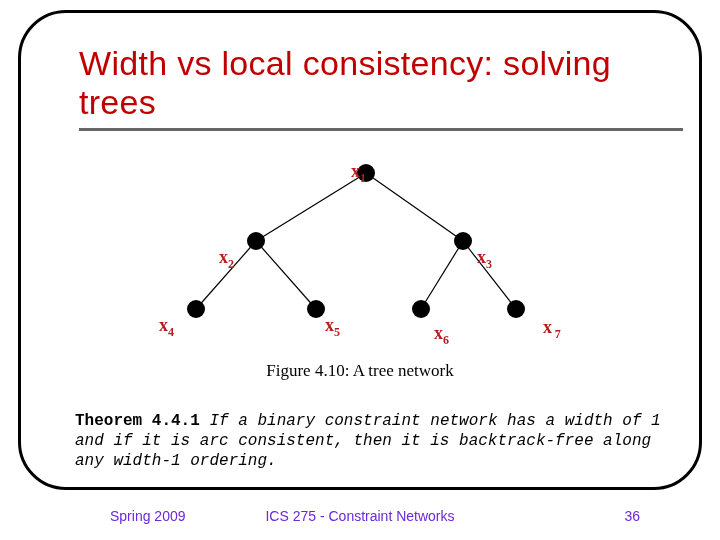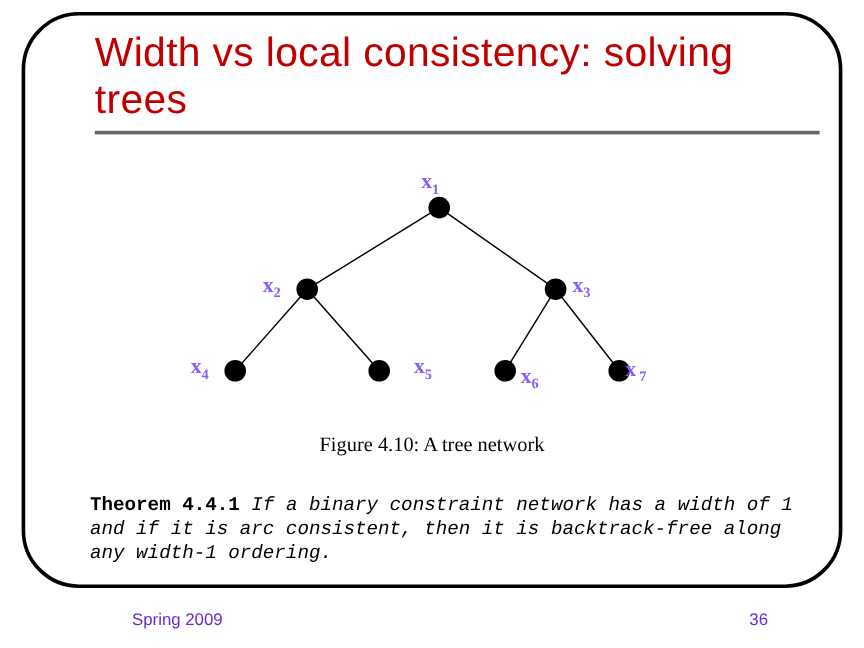--- a/index.html
+++ b/index.html
@@ -18,21 +18,21 @@
     top: 10px;
     width: 684px;
     height: 480px;
     border: 3px solid #000;
     border-radius: 48px;
     background: #fff;
   }
   .title-block {
     position: absolute;
     left: 58px;
-    top: 12px;
+    top: 31px;
     width: 604px;
   }
   .title {
     font-family: Impact, "Arial Black", sans-serif;
     font-size: 34px;
     line-height: 1.15;
     color: #c00000;
     font-weight: normal;
     letter-spacing: 0.3px;
     margin: 0 0 6px 0;
@@ -54,22 +54,23 @@
     width: 18px;
     height: 18px;
     background: #000;
     border-radius: 50%;
   }
   .node-label {
     position: absolute;
     font-family: "Times New Roman", serif;
     font-weight: bold;
     font-size: 18px;
-    color: #8b5cf6;
+    color: #b91c1c;
     white-space: nowrap;
+    margin-top: 20px;
   }
   .node-label sub { font-size: 12px; vertical-align: sub; }
   .edge { stroke: #000; stroke-width: 1.2; }
 
   .fig-caption {
     position: absolute;
     left: 0; right: 0;
     top: 348px;
     text-align: center;
     font-family: "Times New Roman", serif;
@@ -136,41 +137,42 @@
     <div class="node-label" style="left:296px;top:78px">
       <span>x</span><sub>3</sub>
     </div>
 
     <div class="node" style="left:6px;top:151px"></div>
     <div class="node-label" style="left:-22px;top:146px">
       <span>x</span><sub>4</sub>
     </div>
 
     <div class="node" style="left:126px;top:151px"></div>
-    <div class="node-label" style="left:164px;top:146px">
+    <div class="node-label" style="left:144px;top:146px">
       <span>x</span><sub>5</sub>
     </div>
 
     <div class="node" style="left:231px;top:151px"></div>
     <div class="node-label" style="left:253px;top:154px">
       <span>x</span><sub>6</sub>
     </div>
 
     <div class="node" style="left:326px;top:151px"></div>
-    <div class="node-label" style="left:340px;top:148px">
+    <div class="node-label" style="left:362px;top:148px">
       <span>x</span><sub style="font-size:11px"> </sub><sub>7</sub>
     </div>
   </div>
 
   <div class="fig-caption">Figure 4.10: A tree network</div>
 
   <div class="theorem">
     <span class="th-label">Theorem 4.4.1</span>
     <span> </span>
     <span class="th-body">If a binary constraint network has a width of 1 and if it is arc consistent, then it is backtrack-free along any width-1 ordering.</span>
   </div>
 
 </div>
 
 <div class="footer">
   <span class="f-left">Spring 2009</span>
+  <span class="f-center">ICS 275 - Constraint Networks</span>
   <span class="f-right">36</span>
 </div>
 
 </body></html>

